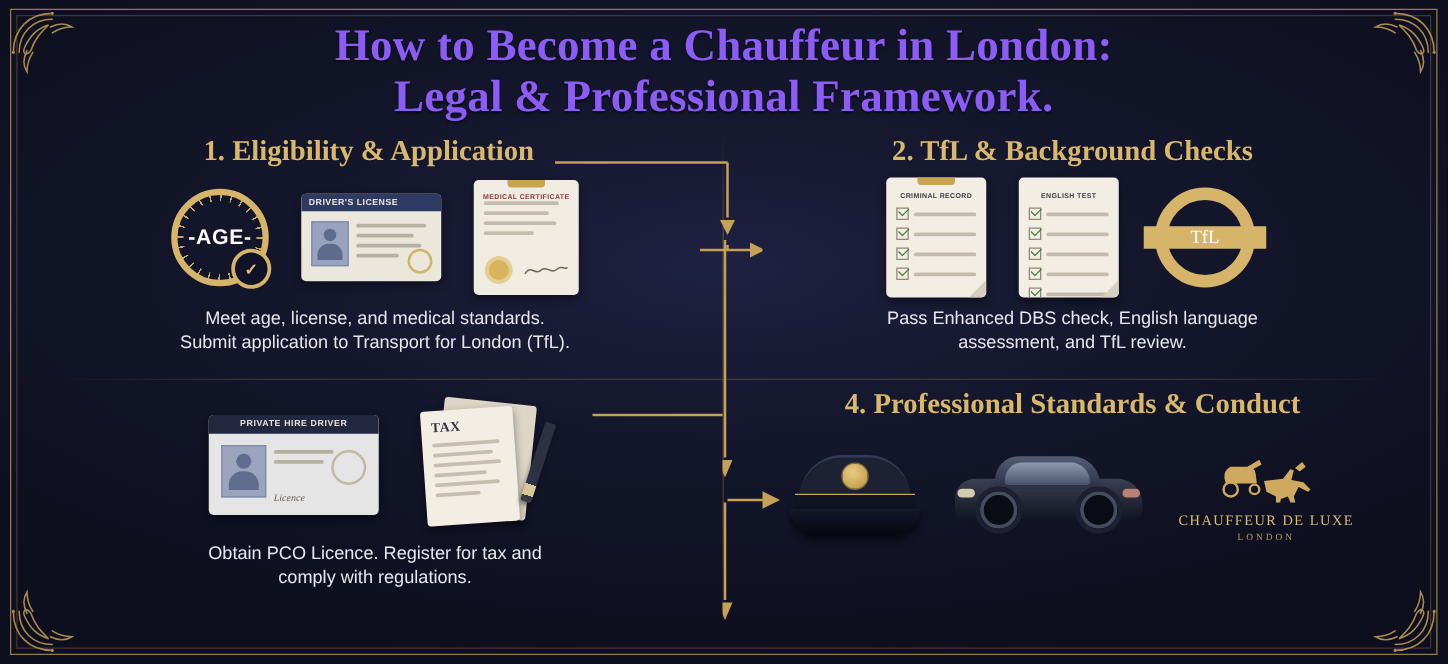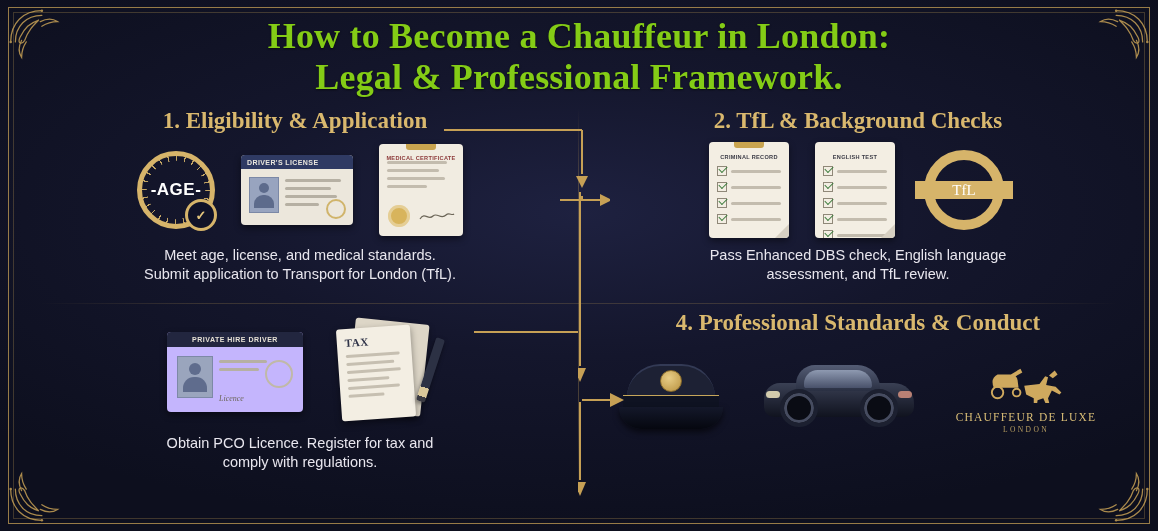--- a/index.html
+++ b/index.html
@@ -64,21 +64,21 @@
     position: absolute;
     left: 0; right: 0;
     top: 16px;
     text-align: center;
   }
   .title-line {
     font-family: "Liberation Serif", serif;
     font-weight: bold;
     font-size: 36px;
     line-height: 41px;
-    color: #84cc16;
+    color: #8b5cf6;
     letter-spacing: 0.2px;
     text-shadow: 0 1px 2px rgba(0,0,0,0.6);
   }
 
   .divider-v {
     position: absolute;
     left: 578px;
     top: 108px;
     width: 1px;
     height: 390px;
@@ -114,21 +114,21 @@
 
   .icon-row {
     display: flex;
     align-items: center;
     justify-content: center;
     gap: 26px;
     height: 92px;
     margin-top: 10px;
   }
   .q3 .icon-row { gap: 34px; }
-  .q4 .icon-row { gap: 33px; }
+  .q4 .icon-row { gap: 20px; }
 
   .caption {
     text-align: center;
     color: #e8e6ee;
     font-size: 14.5px;
     line-height: 19px;
     margin-top: 10px;
     padding: 0 40px;
   }
 
@@ -350,21 +350,21 @@
     position: absolute;
     inset: 0;
     display: flex; align-items: center; justify-content: center;
     font-family: "Liberation Serif", serif;
     font-weight: normal;
     font-size: 15px;
     color: #ffffff;
     z-index: 2;
   }
 
-  .phd-card { width: 136px; height: 80px; background: #c4b5fd; }
+  .phd-card { width: 136px; height: 80px; background: #e5e5e5; }
   .phd-card .hdr {
     height: 15px;
     background: #22263f;
     color: #e7e2d6;
     font-size: 7px;
     font-weight: bold;
     letter-spacing: 0.5px;
     display: flex; align-items: center; justify-content: center;
   }
   .phd-card .photo {

